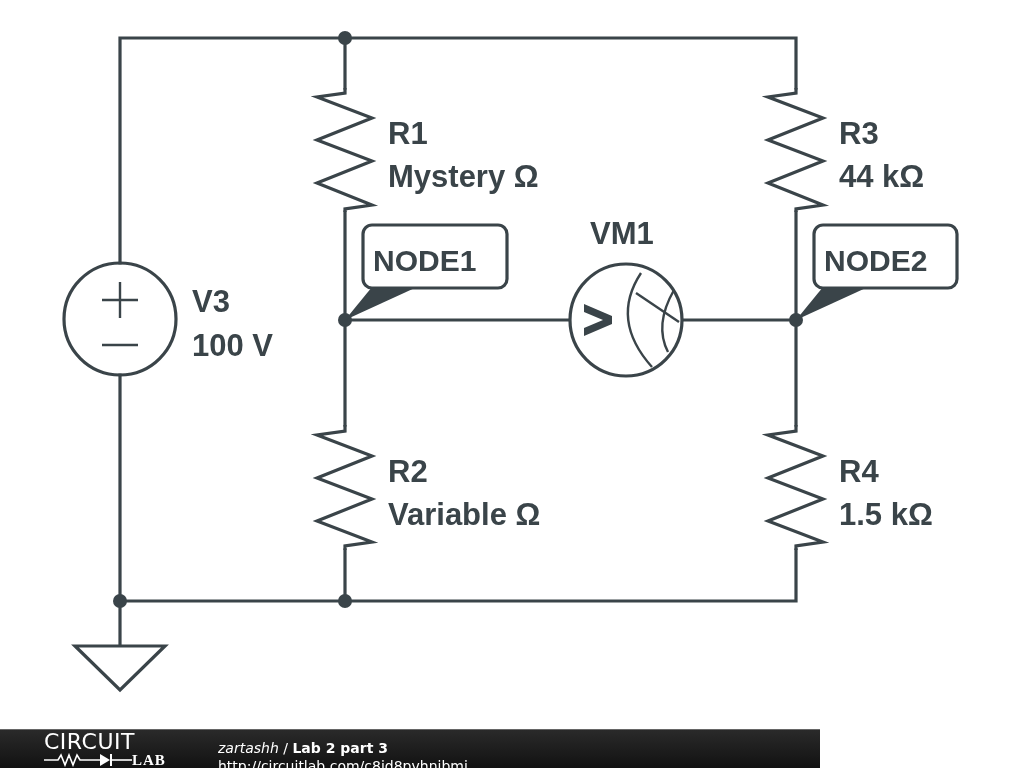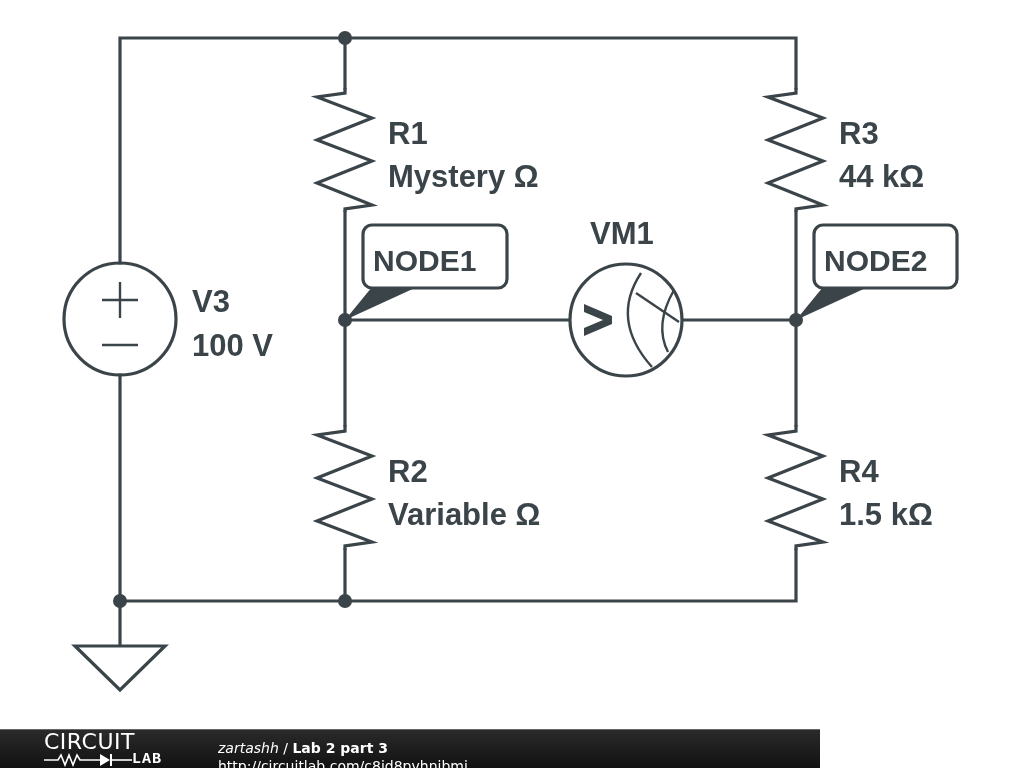--- a/index.html
+++ b/index.html
@@ -12,21 +12,21 @@
   .lbl { font-family: "Liberation Sans", sans-serif; font-weight: bold; font-size: 31px; fill: #3a4449; }
   .tag-text { font-family: "Liberation Sans", sans-serif; font-weight: bold; font-size: 30px; fill: #3a4449; }
   .tag-box { fill: #ffffff; stroke: #3a4449; stroke-width: 3.2; }
   .tag-tail { fill: #3a4449; }
 
   #footer { position: absolute; left: 0; top: 729px; width: 820px; height: 39px;
             background: linear-gradient(#2a2a2a, #111111); border-top: 1px solid #666; }
   #logo { position: absolute; left: 44px; top: 2px; width: 132px; height: 36px; }
   .logo-circuit { position: absolute; left: 0; top: -2px; font-family: "DejaVu Sans", sans-serif; font-size: 22px; font-weight: normal;
                   color: #ffffff; letter-spacing: 0.5px; line-height: 24px; }
-  .logo-lab { position: absolute; left: 88px; top: 20px; font-family: Liberation Mono, monospace; font-size: 15px; font-weight: bold; color: #ffffff; line-height: 16px; letter-spacing: 1px;}
+  .logo-lab { position: absolute; left: 88px; top: 20px; font-family: Liberation Serif, serif; font-size: 15px; font-weight: bold; color: #ffffff; line-height: 16px; letter-spacing: 1px;}
   #logo svg { position: absolute; left: 0; top: 21px; }
   #meta { position: absolute; left: 218px; top: 9px; color: #ffffff; font-family: "DejaVu Sans", sans-serif; font-size: 14px; line-height: 18px; }
   #meta .user { font-style: italic; }
   #meta .title { font-weight: bold; }
 </style>
 </head>
 <body>
 
 <svg id="schematic" viewBox="0 0 1024 729" xmlns="http://www.w3.org/2000/svg">
 

